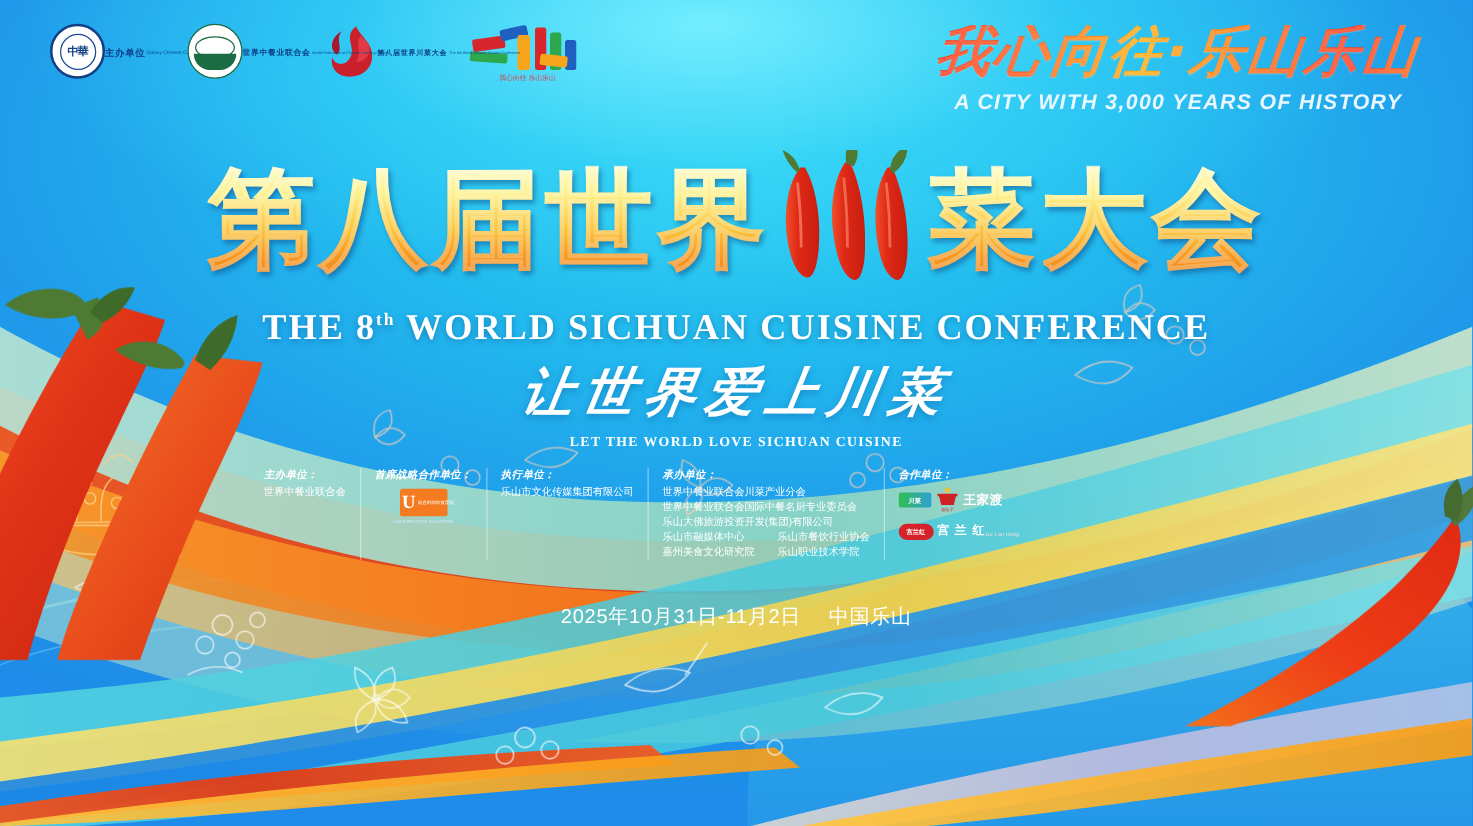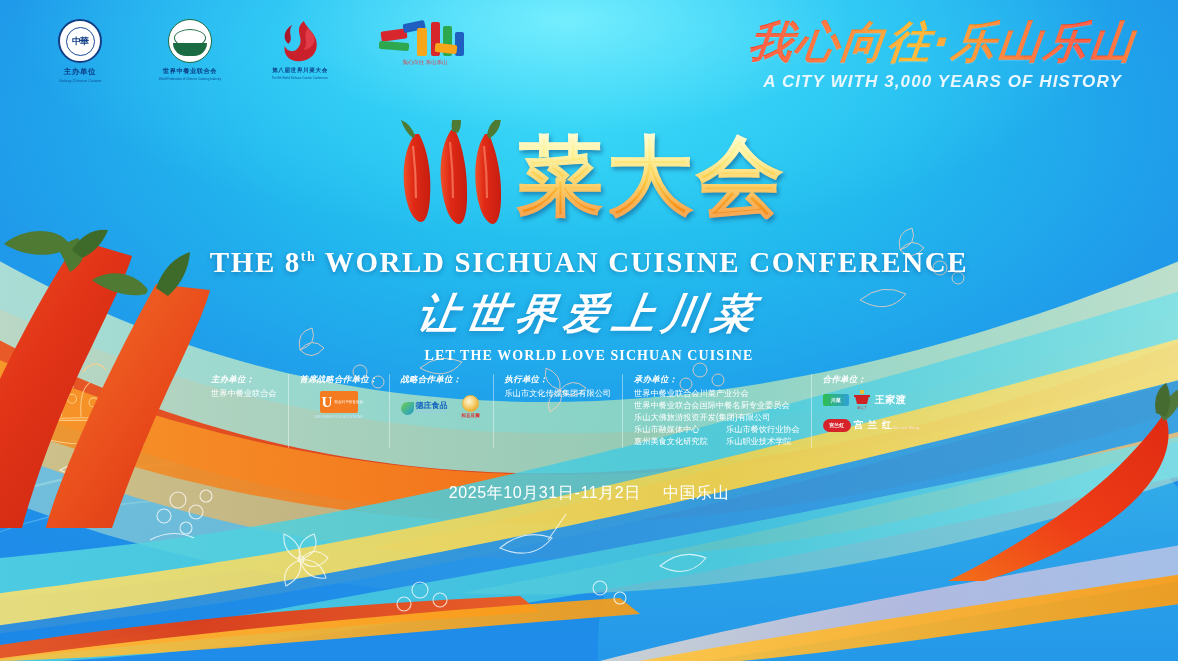--- a/index.html
+++ b/index.html
@@ -30,21 +30,21 @@
 
   
   .ribbons{position:absolute;left:0;top:0;width:1178px;height:661px;pointer-events:none;}
 
   
   .chili{position:absolute;}
   .chili svg{display:block;overflow:visible;}
 
   
   .logo-row{position:absolute;left:40px;top:18px;display:flex;align-items:flex-start;gap:30px;}
-  .logo-item{display:flex;flex-direction:column;align-items:center;width:80px;}
+  .logo-item{display:flex;flex-direction:row;align-items:center;width:80px;}
   .logo-mark{height:46px;display:flex;align-items:center;justify-content:center;}
   .logo-cn{font-size:7.5px;color:#0b3f86;font-weight:700;letter-spacing:.6px;margin-top:3px;white-space:nowrap;}
   .logo-en{font-size:4.2px;color:#0d4c93;margin-top:1px;white-space:nowrap;transform:scale(.95);}
 
   .ring{width:40px;height:40px;border-radius:50%;border:2.2px solid #123f85;
     display:flex;align-items:center;justify-content:center;background:#fff;}
   .ring-in{width:27px;height:27px;border-radius:50%;border:1.2px solid #1b4d96;background:#fff;
     font-size:9px;color:#123f85;display:flex;align-items:center;justify-content:center;font-weight:700;overflow:hidden;letter-spacing:-1px;}
 
   .globe{width:42px;height:42px;border-radius:50%;border:1.6px solid #1b6b43;background:#fff;position:relative;overflow:hidden;}
@@ -78,21 +78,21 @@
   .title-en{margin-top:14px;font-size:29px;font-weight:700;letter-spacing:1.6px;color:#ffffff;
     font-family:"Liberation Serif","DejaVu Serif",serif;
     text-shadow:0 2px 5px rgba(10,70,130,.45);}
   .title-en sup{font-size:14px;vertical-align:super;}
 
   
   .slogan-wrap{position:absolute;left:0;right:0;top:286px;text-align:center;}
   .slogan-cn{font-size:42px;color:#fff;font-style:italic;letter-spacing:7px;font-weight:700;
     font-family:"DejaVu Sans","Liberation Sans",sans-serif;
     transform:skewX(-9deg);text-shadow:0 2px 6px rgba(10,70,130,.35);}
-  .slogan-en{margin-top:6px;font-size:14px;color:#ffffff;letter-spacing:1.1px;font-weight:700;
+  .slogan-en{margin-top:6px;font-size:11px;color:#ffffff;letter-spacing:1.1px;font-weight:700;
     font-family:"Liberation Serif","DejaVu Serif",serif;}
 
   
   .credits{position:absolute;left:200px;top:374px;display:flex;align-items:flex-start;height:78px;color:#ffffff;}
   .col{padding:0 11px;height:74px;}
   .col + .col{border-left:1px solid rgba(255,255,255,.42);}
   .col-h{font-size:8.4px;font-weight:700;letter-spacing:.3px;margin-bottom:3px;white-space:nowrap;font-style:italic;}
   .col-l{font-size:8.2px;line-height:1.45;white-space:nowrap;}
   .col-l span{display:inline-block;}
   .two-col span:first-child{min-width:92px;}
@@ -356,20 +356,21 @@
     </div>
   </div>
 
   <div class="tr-block">
     <div class="tr-brush">我心向往·乐山乐山</div>
     <div class="tr-en">A CITY WITH 3,000 YEARS OF HISTORY</div>
   </div>
 
   <div class="title-wrap">
     <div class="title-row">
+      <div class="title-cn">第八届世界</div>
       <div class="chuan-peppers">
         <svg width="122" height="112" viewBox="0 0 122 112">
           <defs>
             <linearGradient id="pp" x1="0" y1="0" x2="1" y2="0">
               <stop offset="0%" stop-color="#f0502a"></stop>
                 <stop offset="35%" stop-color="#e02a16"></stop>
                 <stop offset="100%" stop-color="#c71d0f"></stop>
             </linearGradient>
           </defs>
           <g>
@@ -412,36 +413,20 @@
       <div class="col-h">首席战略合作单位：</div>
       <div class="logos-mini" style="justify-content:center;flex-direction:column;gap:1px;margin-top:6px;">
         <div class="u-logo">
           <span class="u-mark">U</span>
           <span class="u-txt">联合利华饮食策划</span>
         </div>
         <div class="u-sub">UNILEVER FOOD SOLUTIONS</div>
       </div>
     </div>
 
-    <div class="col">
-      <div class="col-h">战略合作单位：</div>
-      <div class="logos-mini" style="margin-top:10px;gap:12px;">
-        <div class="df-logo">
-          <span class="df-leaf"></span>
-          <span style="display:flex;flex-direction:column;">
-            <span class="df-txt">德庄食品</span>
-            <span class="df-sub">DEZHUANG FOOD</span>
-          </span>
-        </div>
-        <div class="seal">
-          <span class="seal-top"></span>
-          <span class="seal-cn">郫县豆瓣</span>
-        </div>
-      </div>
-    </div>
 
 
     <div class="col">
       <div class="col-h">执行单位：</div>
       <div class="col-l">乐山市文化传媒集团有限公司</div>
     </div>
 
     <div class="col">
       <div class="col-h">承办单位：</div>
       <div class="col-l">世界中餐业联合会川菜产业分会</div>

